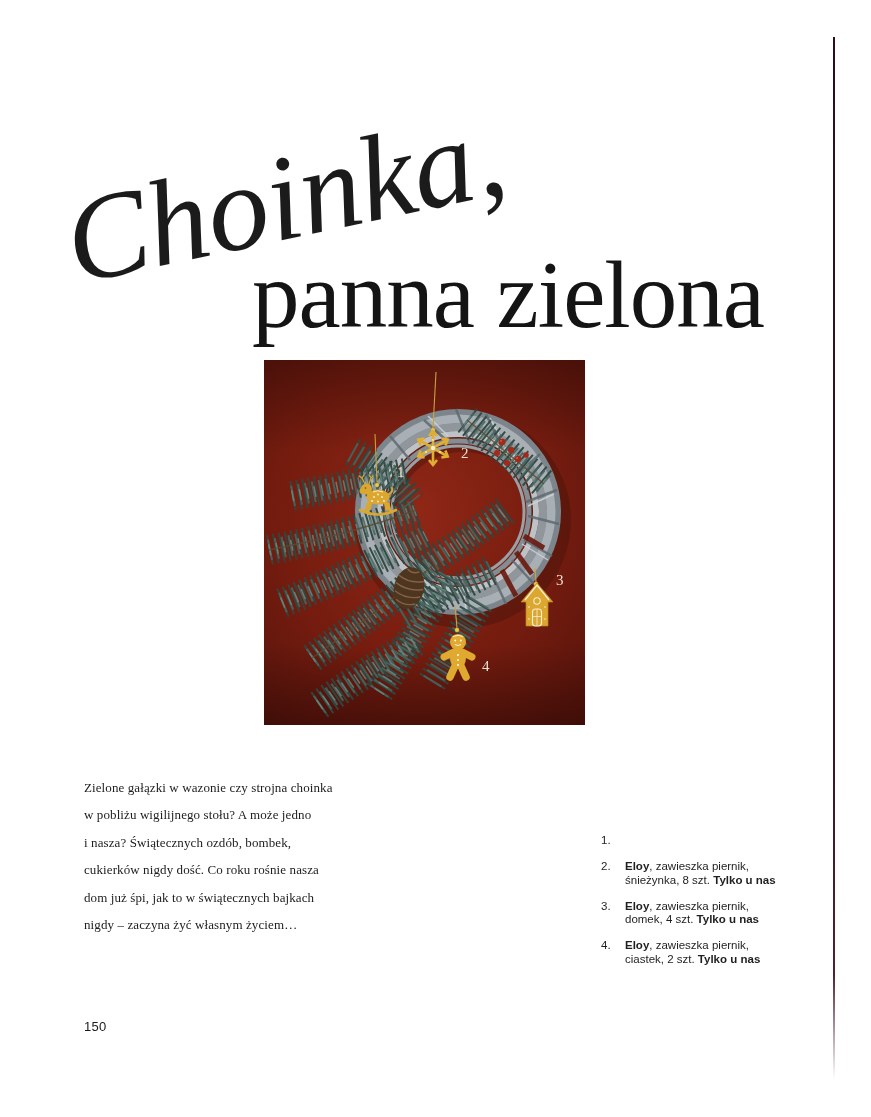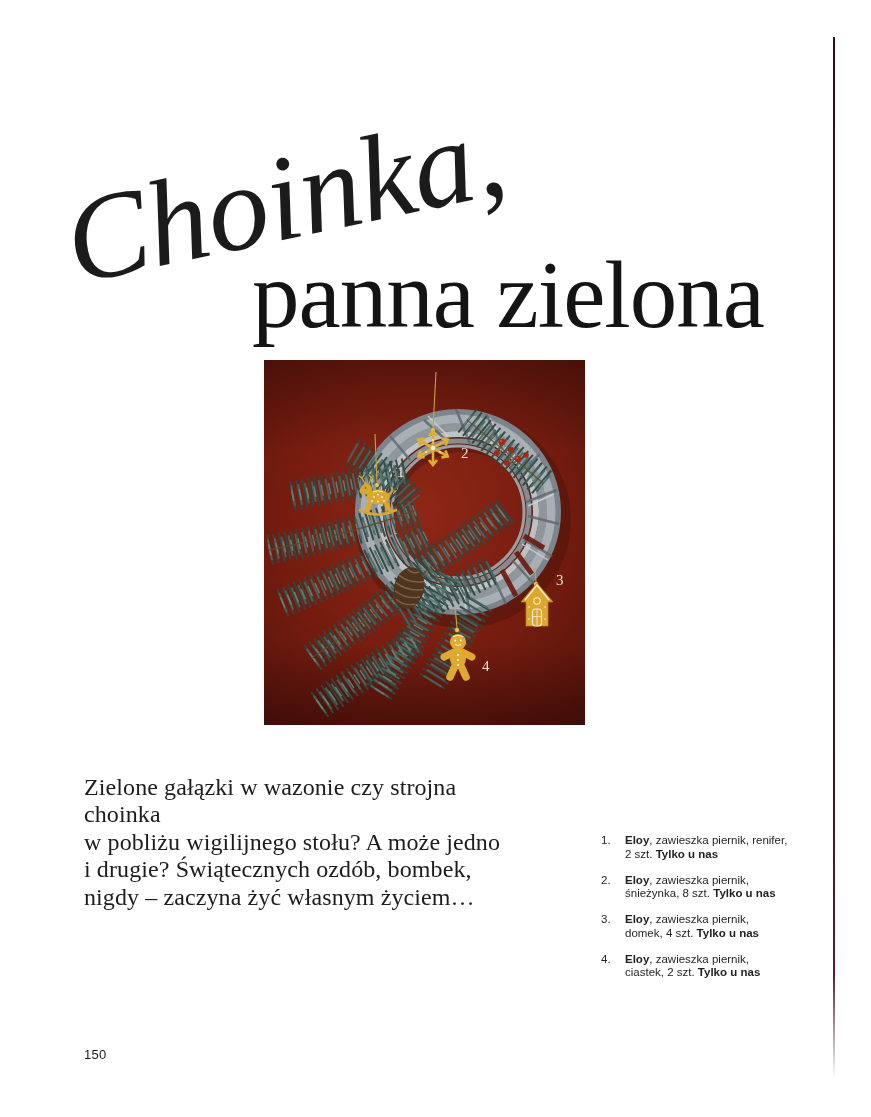--- a/index.html
+++ b/index.html
@@ -16,33 +16,33 @@
   .subtitle{
     position:absolute;left:252px;top:248px;font-size:95px;line-height:1;
     font-family:"Liberation Serif",serif;color:#141414;white-space:nowrap;letter-spacing:-1px;
   }
   
   .photo{position:absolute;left:264px;top:360px;width:321px;height:365px;}
   .photo svg{display:block;}
   
   .body-text{
     position:absolute;left:84px;top:774px;width:440px;
-    font-size:24px;line-height:27.4px;color:#1c1c1c;letter-spacing:0.1px;
+    font-size:13px;line-height:27.4px;color:#1c1c1c;letter-spacing:0.1px;
   }
   
   .products{
     position:absolute;left:601px;top:834px;width:198px;
     font-family:"Liberation Sans",sans-serif;font-size:11.5px;line-height:13.6px;color:#1f1f1f;
   }
   .product{display:flex;margin-bottom:12.4px;}
   .product .num{width:24px;flex:none;}
   .product b{font-weight:bold;}
   
   .pagenum{
-    position:absolute;left:84px;top:1047px;
+    position:absolute;left:84px;top:1019px;
     font-family:"Liberation Sans",sans-serif;font-size:13px;color:#1a1a1a;letter-spacing:0.3px;
   }
   
   .accent-line{
     position:absolute;left:833px;top:37px;width:2px;height:1042px;
     background:linear-gradient(to bottom,#2c0f1a 0%,#3c1420 68%,#55202e 90%,rgba(85,32,46,0) 100%);
   }
 </style>
 </head>
 <body>
@@ -280,28 +280,29 @@
         <text x="197" y="98">2</text>
         <text x="292" y="225">3</text>
         <text x="218" y="311">4</text>
       </g>
     </svg>
   </div>
 
   <div class="body-text">
     <div>Zielone gałązki w wazonie czy strojna choinka</div>
     <div>w pobliżu wigilijnego stołu? A może jedno</div>
-    <div>i drugie? Świątecznych ozdób, bombek,</div>
+    <div>i nasza? Świątecznych ozdób, bombek,</div>
+    <div>cukierków nigdy dość. Co roku rośnie nasza</div>
+    <div>dom już śpi, jak to w świątecznych bajkach</div>
     <div>nigdy – zaczyna żyć własnym życiem…</div>
   </div>
 
   <div class="products">
     <div class="product">
       <span class="num">1.</span>
-      <span class="desc"><b>Eloy</b><span>, zawieszka piernik, renifer,</span><br><span>2 szt. </span><b>Tylko u nas</b></span>
     </div>
     <div class="product">
       <span class="num">2.</span>
       <span class="desc"><b>Eloy</b><span>, zawieszka piernik,</span><br><span>śnieżynka, 8 szt. </span><b>Tylko u nas</b></span>
     </div>
     <div class="product">
       <span class="num">3.</span>
       <span class="desc"><b>Eloy</b><span>, zawieszka piernik,</span><br><span>domek, 4 szt. </span><b>Tylko u nas</b></span>
     </div>
     <div class="product">

